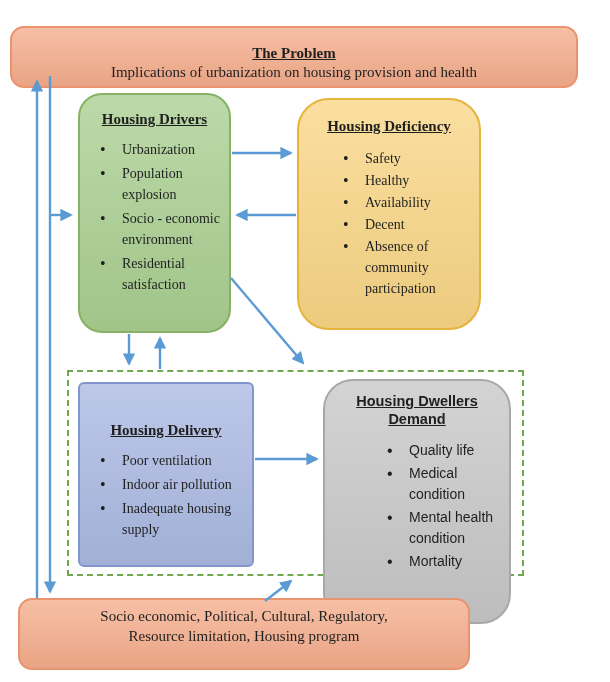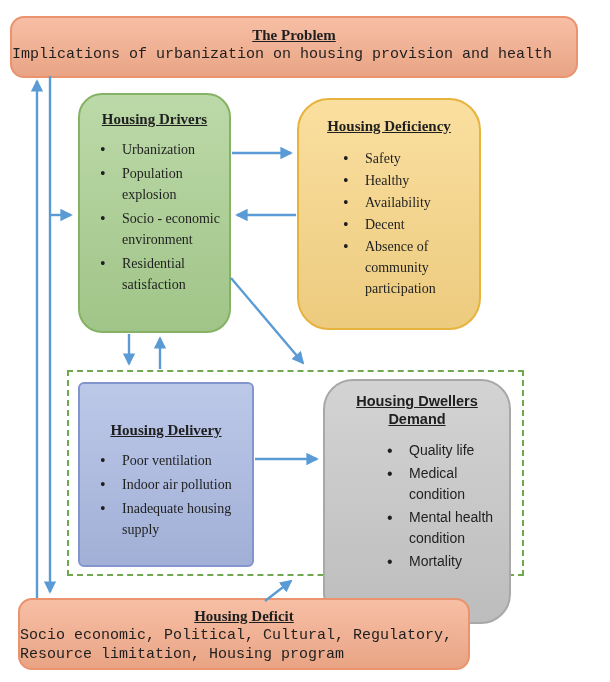--- a/index.html
+++ b/index.html
@@ -4,25 +4,25 @@
 <style>
   html,body{margin:0;padding:0;background:#ffffff;}
   #canvas{
     position:relative;width:610px;height:682px;background:#ffffff;overflow:hidden;
     font-family:"Liberation Serif", serif;color:var(--text,#1F1F1F);
   }
   .box{position:absolute;box-sizing:border-box;
        background-image:linear-gradient(rgba(255,255,255,.22), rgba(0,0,0,.05));}
   .box-title{font-weight:bold;text-decoration:underline;text-align:center;
              font-size:15px;line-height:1.25;white-space:pre-line;}
-  .box-sub{font-size:15px;line-height:1.3;white-space:pre-line;font-family:Liberation Mono, monospace;}
+  .box-sub{text-align:center;font-size:15px;line-height:1.3;white-space:pre-line;}
 
-  .problem{left:10px;top:16px;width:568px;height:62px;border-radius:14px;
+  .problem{left:10px;top:26px;width:568px;height:62px;border-radius:14px;
            background-color:var(--salmon-fill,#F5AD8C);border:2px solid var(--salmon-border,#E9946F);
-           padding-top:8px;}
+           padding-top:16px;}
   .deficit{left:18px;top:598px;width:452px;height:72px;border-radius:14px;
            background-color:var(--salmon-fill,#F5AD8C);border:2px solid var(--salmon-border,#E9946F);
            padding-top:7px;}
 
   .drivers{left:78px;top:93px;width:153px;height:240px;border-radius:24px;
            background-color:var(--green-fill,#A9CF90);border:2px solid var(--green-border,#85B264);
            padding-top:15px;}
   .deficiency{left:297px;top:98px;width:184px;height:232px;border-radius:32px;
            background-color:var(--yellow-fill,#F9D685);border:2px solid var(--yellow-border,#E6B33C);
            padding-top:17px;}
@@ -97,21 +97,20 @@
 Demand</div>
     <ul class="bullets">
       <li>Quality life</li>
       <li>Medical condition</li>
       <li>Mental health condition</li>
       <li>Mortality</li>
     </ul>
   </div>
 
   <div class="box deficit">
-    <div class="box-title">Housing Deficit</div>
     <div class="box-sub">Socio economic, Political, Cultural, Regulatory,
 Resource limitation, Housing program</div>
   </div>
 
   <svg class="arrows" width="610" height="682" viewBox="0 0 610 682">
     <defs>
       <marker id="ah" viewBox="0 0 10 10" refX="8.5" refY="5" markerWidth="5.2" markerHeight="5.2" orient="auto-start-reverse">
         <path class="head" d="M0,0 L10,5 L0,10 z"></path>
       </marker>
     </defs>

